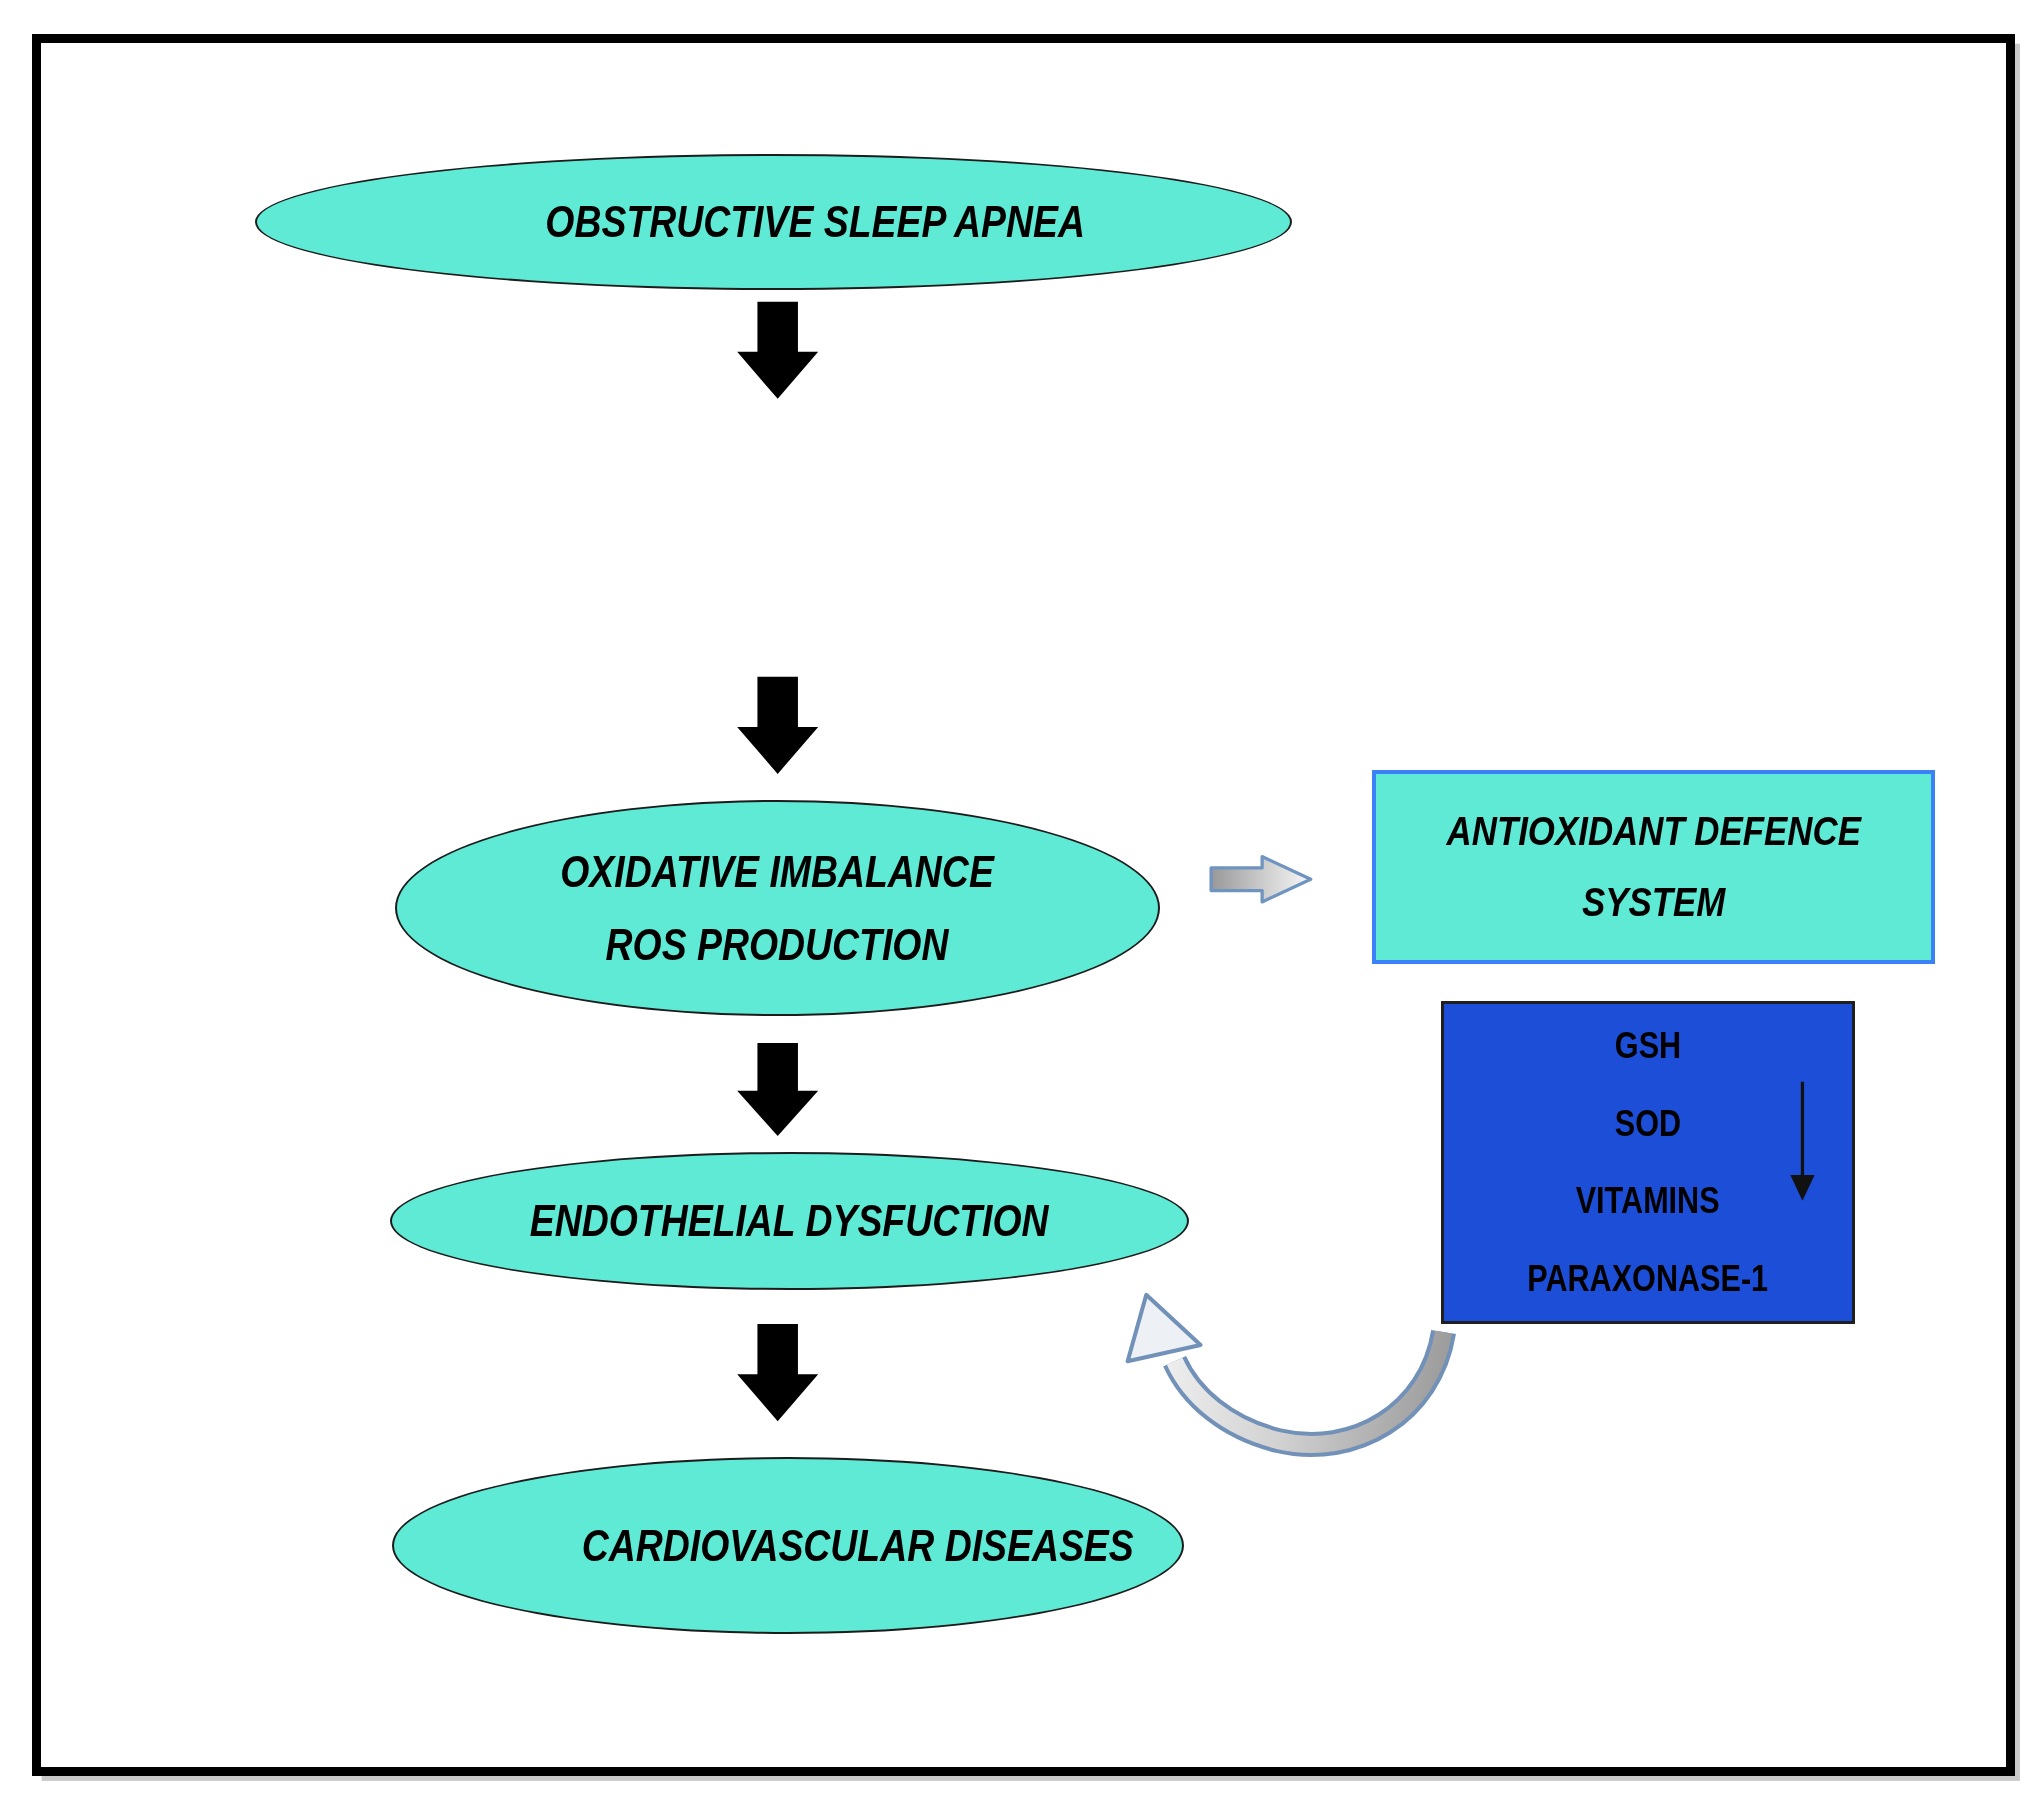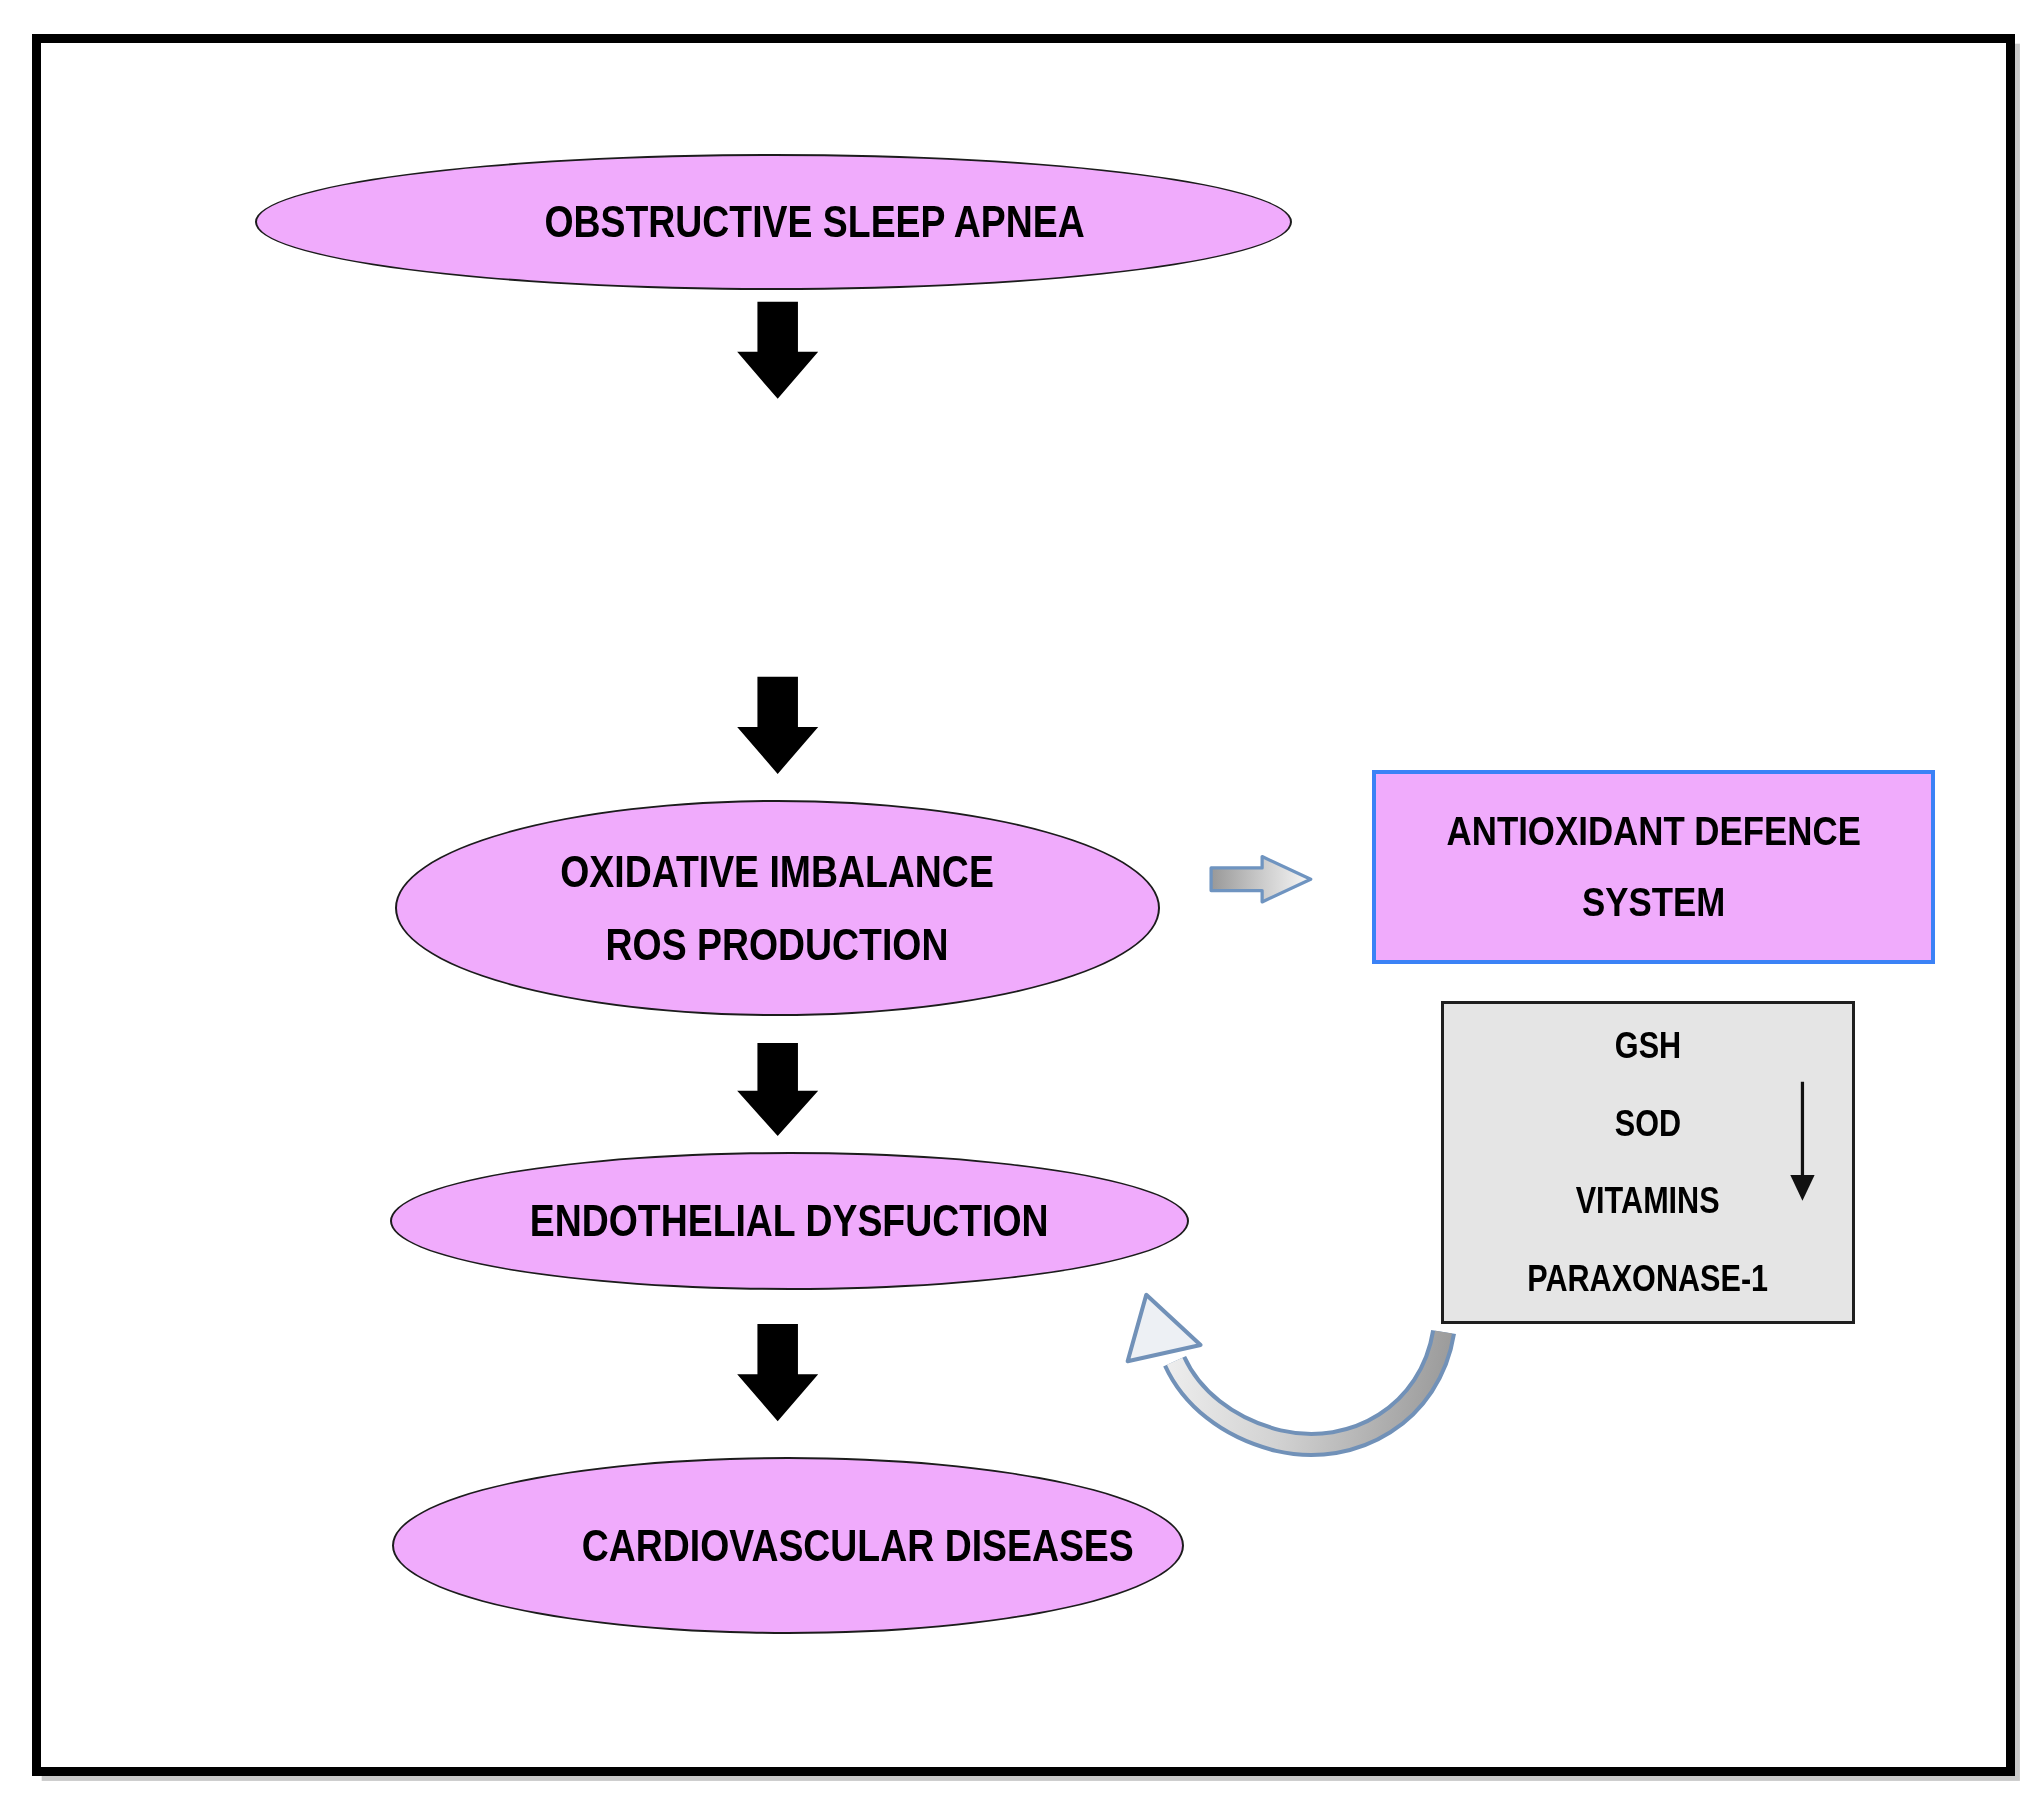--- a/index.html
+++ b/index.html
@@ -12,40 +12,40 @@
     overflow:hidden;
   }
   .frame{
     position:absolute;left:32px;top:34px;width:1983px;height:1742px;
     border:9px solid #000;box-sizing:border-box;
     box-shadow:7.3px 7.3px 0 -2.4px #c9c9c9;
     background:#fff;
   }
   .node{
     position:absolute;display:flex;align-items:center;justify-content:center;
-    background:#f0abfc;box-sizing:border-box;
+    background:#5eead4;box-sizing:border-box;font-style:italic;
   }
   .ellipse{border:2.4px solid #1c1c1c;border-radius:50%;}
   .rectbox{border:4px solid #3b82f6;}
   .t{
     font-weight:700;white-space:nowrap;display:inline-block;
     transform:scaleX(0.85);letter-spacing:0;
   }
   .t2{
     font-weight:700;text-align:center;transform:scaleX(0.85);
   }
   .t2 span{display:block;white-space:nowrap;}
   .fs-ell{font-size:44px;}
   .fs-boxa{font-size:41px;line-height:71px;}
   .two-line{line-height:73px;}
   #e1 .t{padding-left:97px;}
   #e2 .t{padding-left:65px;}
   .boxb-inner{
     position:absolute;left:1441px;top:1001px;width:414px;height:323px;
-    border:3.2px solid #1f1f1f;box-sizing:border-box;background:#e5e5e5;
+    border:3.2px solid #1f1f1f;box-sizing:border-box;background:#1d4ed8;
     display:flex;flex-direction:column;justify-content:space-between;
     align-items:center;padding:21px 0;
   }
   .boxb-item{font-weight:700;font-size:36px;transform:scaleX(0.85);white-space:nowrap;}
   .overlay{position:absolute;left:0;top:0;width:2039px;height:1816px;pointer-events:none;}
 </style>
 </head>
 <body>
 
 <div class="canvas">

